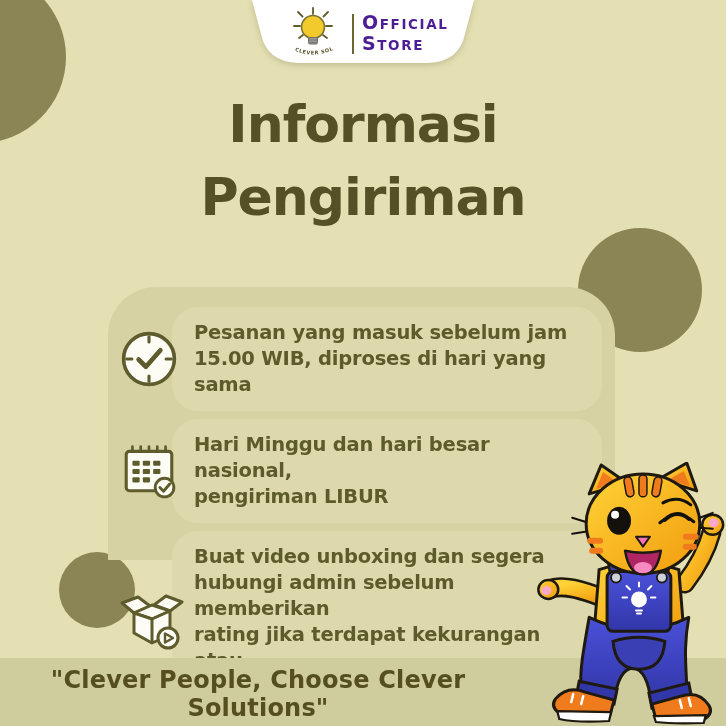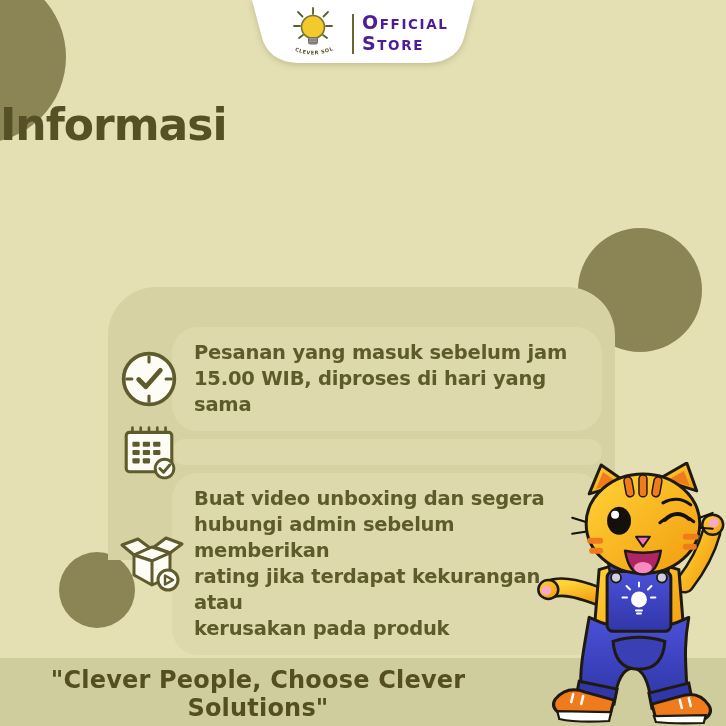--- a/index.html
+++ b/index.html
@@ -21,27 +21,27 @@
   .badge-content { position:absolute; left:0; top:0; width:100%; height:100%;
                    display:flex; align-items:flex-start; }
   .badge-logo { position:absolute; left:30px; top:4px; }
   .badge-divider { position:absolute; left:100px; top:14px; width:2px; height:40px; background:#6b662f; }
   .badge-text { position:absolute; left:110px; top:13px; color:#4c1d95; font-weight:bold; }
   .badge-text .line { display:block; font-size:13.5px; line-height:19px; letter-spacing:1.6px;
                       text-transform:uppercase; }
   .badge-text .line::first-letter { font-size:19px; }
 
   
-  .title { position:absolute; left:0; top:88px; width:100%; text-align:left; z-index:2;
-           color:#565026; font-weight:bold; font-size:44px; line-height:73px; letter-spacing:-1px; }
+  .title { position:absolute; left:0; top:88px; width:100%; text-align:center; z-index:2;
+           color:#565026; font-weight:bold; font-size:52px; line-height:73px; letter-spacing:-1px; }
 
   
   .card { position:absolute; left:108px; top:287px; width:507px; height:273px; z-index:2;
           background:#d6d2a3; border-radius:48px 48px 0 0;
-          padding:40px 0 0 64px; box-sizing:border-box; }
+          padding:20px 0 0 64px; box-sizing:border-box; }
   .item { position:relative; width:430px; margin-bottom:8px;
           background:#ddd9ad; border-radius:26px; box-sizing:border-box;
           padding:13px 14px 13px 22px; }
   .item-icon { position:absolute; left:-52px; top:50%; transform:translateY(-50%); }
   .item-text { color:#5d5b2b; font-weight:bold; font-size:19.5px; line-height:26px;
                white-space:pre-line; letter-spacing:-0.2px; }
 
   
   .footer-band { position:absolute; left:0; top:658px; width:726px; height:68px;
                  background:#cfcc9d; z-index:3; }
@@ -86,20 +86,21 @@
       <div class="badge-divider"></div>
       <div class="badge-text">
         <span class="line">Official</span>
         <span class="line">Store</span>
       </div>
     </div>
   </div>
 
   <div class="title">
     <div>Informasi</div>
+    <div>Pengiriman</div>
   </div>
 
   <div class="card">
 
     <div class="item">
       <svg class="item-icon" width="58" height="58" viewBox="0 0 56 56">
         <circle cx="28" cy="28" r="24.5" fill="#fdfdf6" stroke="#5e5b2c" stroke-width="3.5"></circle>
         <g stroke="#5e5b2c" stroke-width="3" stroke-linecap="round">
           <path d="M28 6.5 v5"></path>
             <path d="M28 44.5 v5"></path>
@@ -128,20 +129,22 @@
             <rect x="32" y="18" width="7" height="5" rx="1"></rect>
           <rect x="12" y="26" width="7" height="5" rx="1"></rect>
             <rect x="22" y="26" width="7" height="5" rx="1"></rect>
             <rect x="32" y="26" width="7" height="5" rx="1"></rect>
           <rect x="12" y="34" width="7" height="5" rx="1"></rect>
             <rect x="22" y="34" width="7" height="5" rx="1"></rect>
         </g>
         <circle cx="43" cy="44" r="9" fill="#fdfdf6" stroke="#5e5b2c" stroke-width="2.8"></circle>
         <path d="M38.5 44 L42 47.5 L48 40.5" fill="none" stroke="#5e5b2c" stroke-width="2.8" stroke-linecap="round" stroke-linejoin="round"></path>
       </svg>
+      <div class="item-text">Hari Minggu dan hari besar nasional,
+pengiriman LIBUR</div>
     </div>
 
     <div class="item">
       <svg class="item-icon" width="64" height="62" viewBox="0 0 64 62">
         <g fill="#fdfdf6" stroke="#5e5b2c" stroke-width="3" stroke-linejoin="round">
           <path d="M14 22 L2 12 L18 6 L30 15 Z"></path>
           <path d="M50 20 L62 11 L46 5 L34 14 Z"></path>
           <path d="M14 22 L32 14 L50 20 L32 28 Z"></path>
           <path d="M14 22 L14 42 L32 52 L50 44 L50 20 L32 28 Z"></path>
         </g>

